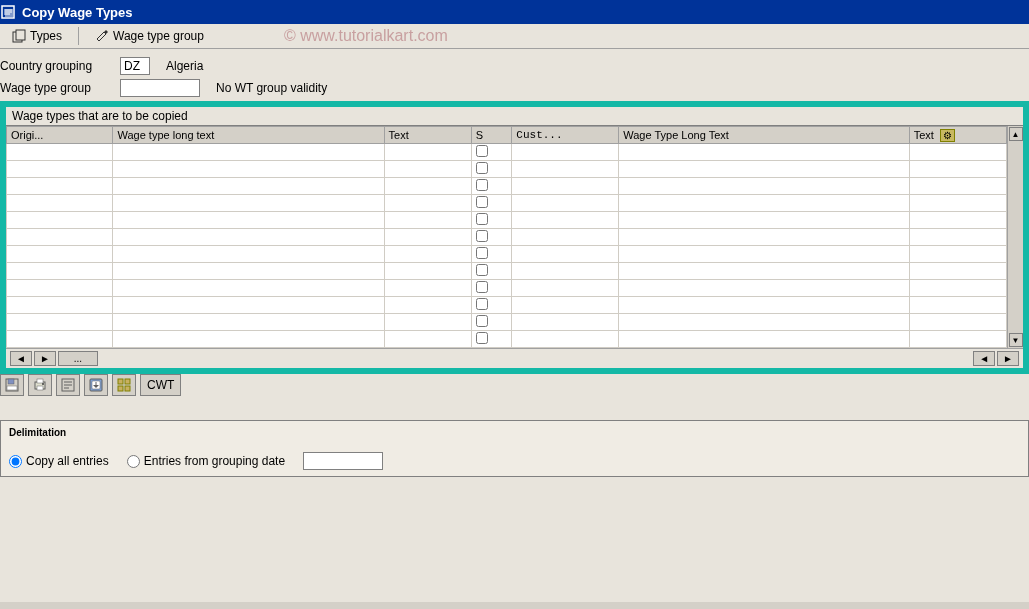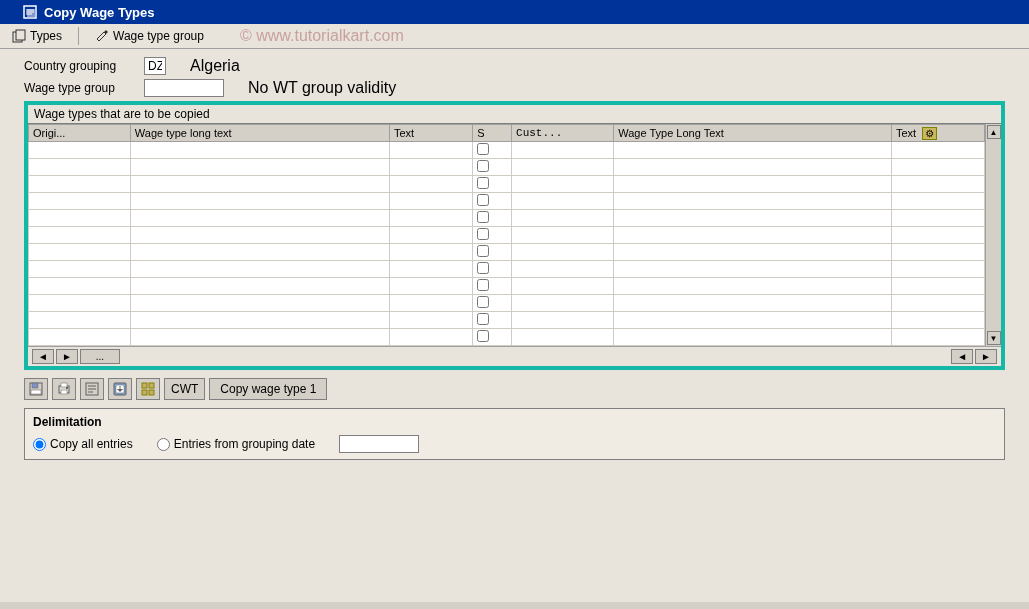--- a/index.html
+++ b/index.html
@@ -8,21 +8,21 @@
       font-size: 12px;
       background: #d4d0c8;
       width: 1029px;
       height: 609px;
       overflow: hidden;
     }
 
     .title-bar {
       background: #003399;
       color: white;
-      padding: 4px 22px;
+      padding: 4px 0;
       font-weight: bold;
       font-size: 13px;
       display: flex;
       align-items: center;
       gap: 6px;
     }
 
     .toolbar {
       background: #e8e4dc;
       border-bottom: 1px solid #a0a0a0;
@@ -49,21 +49,21 @@
     }
 
     .watermark {
       color: #c8a0a0;
       font-size: 16px;
       margin: 0 auto;
     }
 
     .main-content {
       background: #e8e4dc;
-      padding: 8px 24px;
+      padding: 8px 0;
       height: calc(100% - 56px);
       overflow-y: auto;
     }
 
     .form-row {
       display: flex;
       align-items: center;
       margin-bottom: 4px;
     }
 
@@ -74,46 +74,46 @@
 
     .form-input {
       border: 1px solid #808080;
       background: white;
       padding: 1px 3px;
       font-size: 12px;
       height: 18px;
     }
 
     .form-input-small {
-      width: 22px;
+      width: 30px;
     }
 
     .form-input-medium {
       width: 80px;
     }
 
     .form-value {
-      margin-left: 24px;
-      font-size: 16px;
+      margin-left: 16px;
+      font-size: 12px;
     }
 
     .checkbox-row {
       display: flex;
       align-items: center;
       margin-bottom: 6px;
     }
 
     .checkbox-row input[type="checkbox"] {
       margin-right: 4px;
     }
 
     .table-section {
-      border: 4px solid #14b8a6;
+      border: 6px solid #14b8a6;
       background: #b91c1c;
-      margin-bottom: 8px;
+      margin-bottom: 0;
     }
 
     .table-section-title {
       background: #e8e4dc;
       padding: 2px 6px;
       font-size: 12px;
       border-bottom: 1px solid #808080;
     }
 
     .data-table {
@@ -186,21 +186,21 @@
       align-items: center;
       justify-content: center;
       font-size: 8px;
       cursor: pointer;
     }
 
     .action-bar {
       display: flex;
       align-items: center;
       gap: 4px;
-      margin-bottom: 8px;
+      margin-bottom: 24px;
       flex-wrap: wrap;
     }
 
     .icon-btn {
       width: 24px;
       height: 22px;
       border: 1px solid #808080;
       background: #d4d0c8;
       display: flex;
       align-items: center;
@@ -228,28 +228,28 @@
     }
 
     .delimitation-section {
       border: 1px solid #808080;
       background: #f0ece4;
       padding: 6px 8px;
     }
 
     .delimitation-title {
       font-weight: bold;
-      font-size: 12px;
-      margin-bottom: 6px;
+      font-size: 10px;
+      margin-bottom: 14px;
     }
 
     .radio-group {
       display: flex;
       align-items: center;
-      gap: 24px;
+      gap: 18px;
     }
 
     .radio-item {
       display: flex;
       align-items: center;
       gap: 4px;
     }
 
     .validity-input {
       border: 1px solid #808080;
@@ -293,21 +293,21 @@
     <span>Types</span>
   </span>
   <div class="toolbar-separator"></div>
   <span class="toolbar-item">
     <svg width="14" height="14" viewBox="0 0 14 14">
       <path d="M2 10 L9 3 L11 5 L4 12 Z" fill="none" stroke="#333" stroke-width="1"></path>
       <path d="M9 3 L11 1 L13 3 L11 5 Z" fill="#333"></path>
     </svg>
     <span>Wage type group</span>
   </span>
-  <span class="watermark" style="margin-left:24px;">© www.tutorialkart.com</span>
+  <span class="watermark" style="margin-left:68px;">© www.tutorialkart.com</span>
 </div>
 
 <div class="main-content">
 
   <div class="form-row">
     <span class="form-label">Country grouping</span>
     <input class="form-input form-input-small" type="text" value="DZ" style="">
     <span class="form-value">Algeria</span>
   </div>
 
@@ -507,21 +507,20 @@
     </div>
     <div class="icon-btn" title="Table settings">
       <svg width="14" height="14" viewBox="0 0 14 14">
         <rect x="1" y="1" width="5" height="5" fill="#c8b060" stroke="#808000" stroke-width="1"></rect>
         <rect x="8" y="1" width="5" height="5" fill="#c8b060" stroke="#808000" stroke-width="1"></rect>
         <rect x="1" y="8" width="5" height="5" fill="#c8b060" stroke="#808000" stroke-width="1"></rect>
         <rect x="8" y="8" width="5" height="5" fill="#c8b060" stroke="#808000" stroke-width="1"></rect>
       </svg>
     </div>
     <button class="cwt-btn">CWT</button>
-    <button class="action-btn">Copy wage type 1</button>
   </div>
 
   <div class="delimitation-section">
     <div class="delimitation-title">Delimitation</div>
     <div class="radio-group">
       <div class="radio-item">
         <input type="radio" name="delimitation" checked="" style="">
         <span>Copy all entries</span>
       </div>
       <div class="radio-item">

